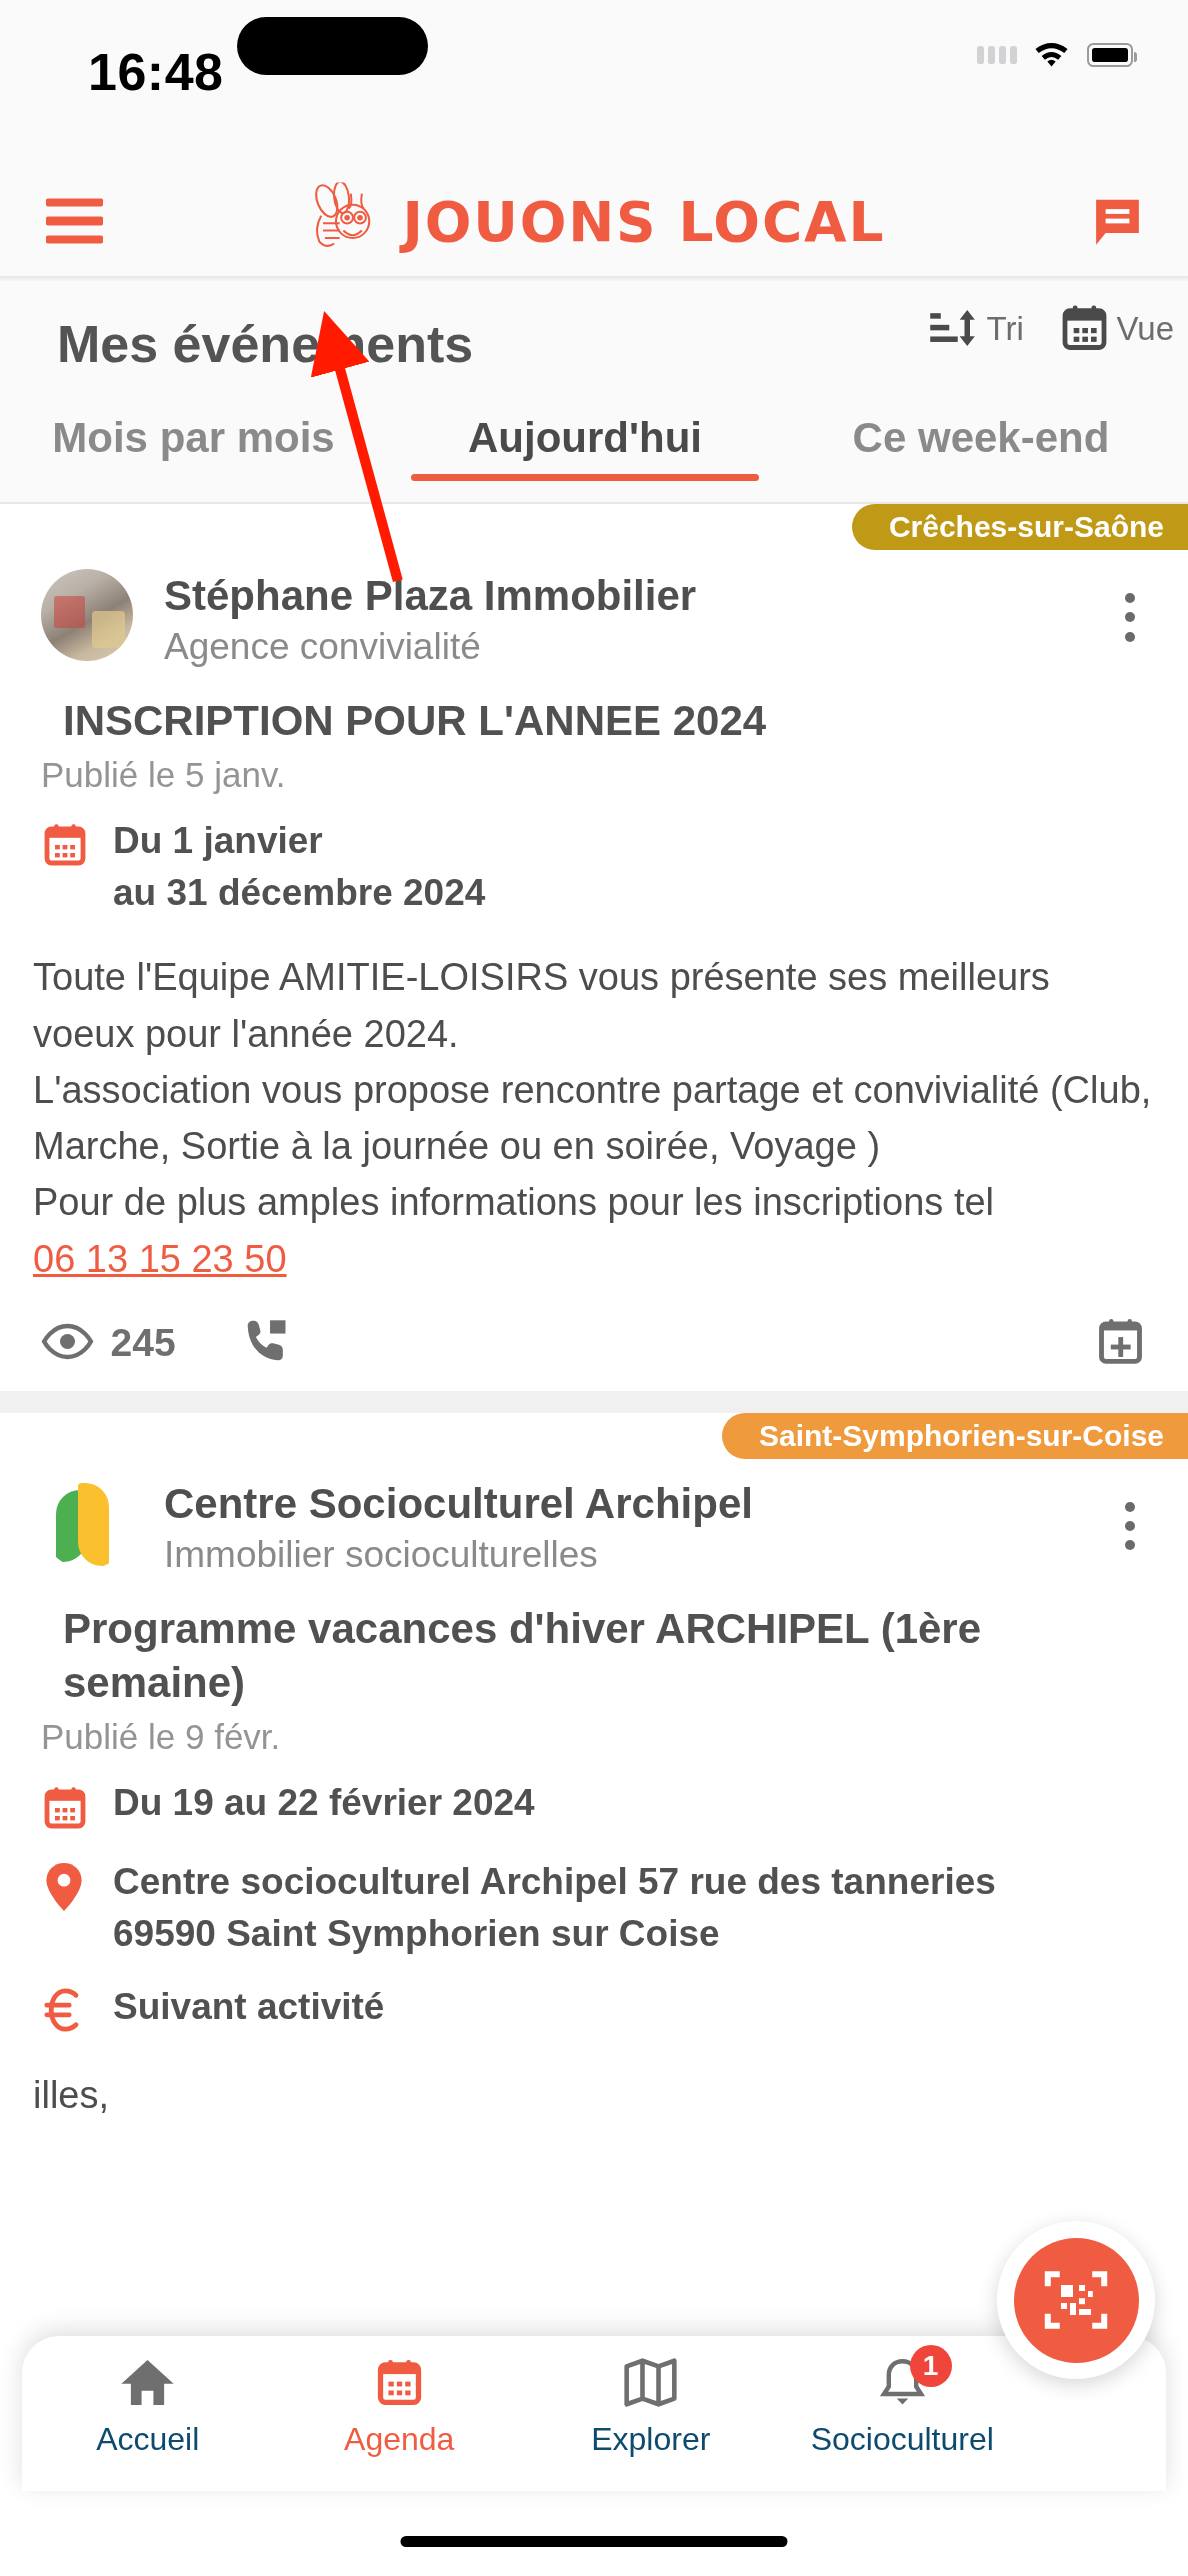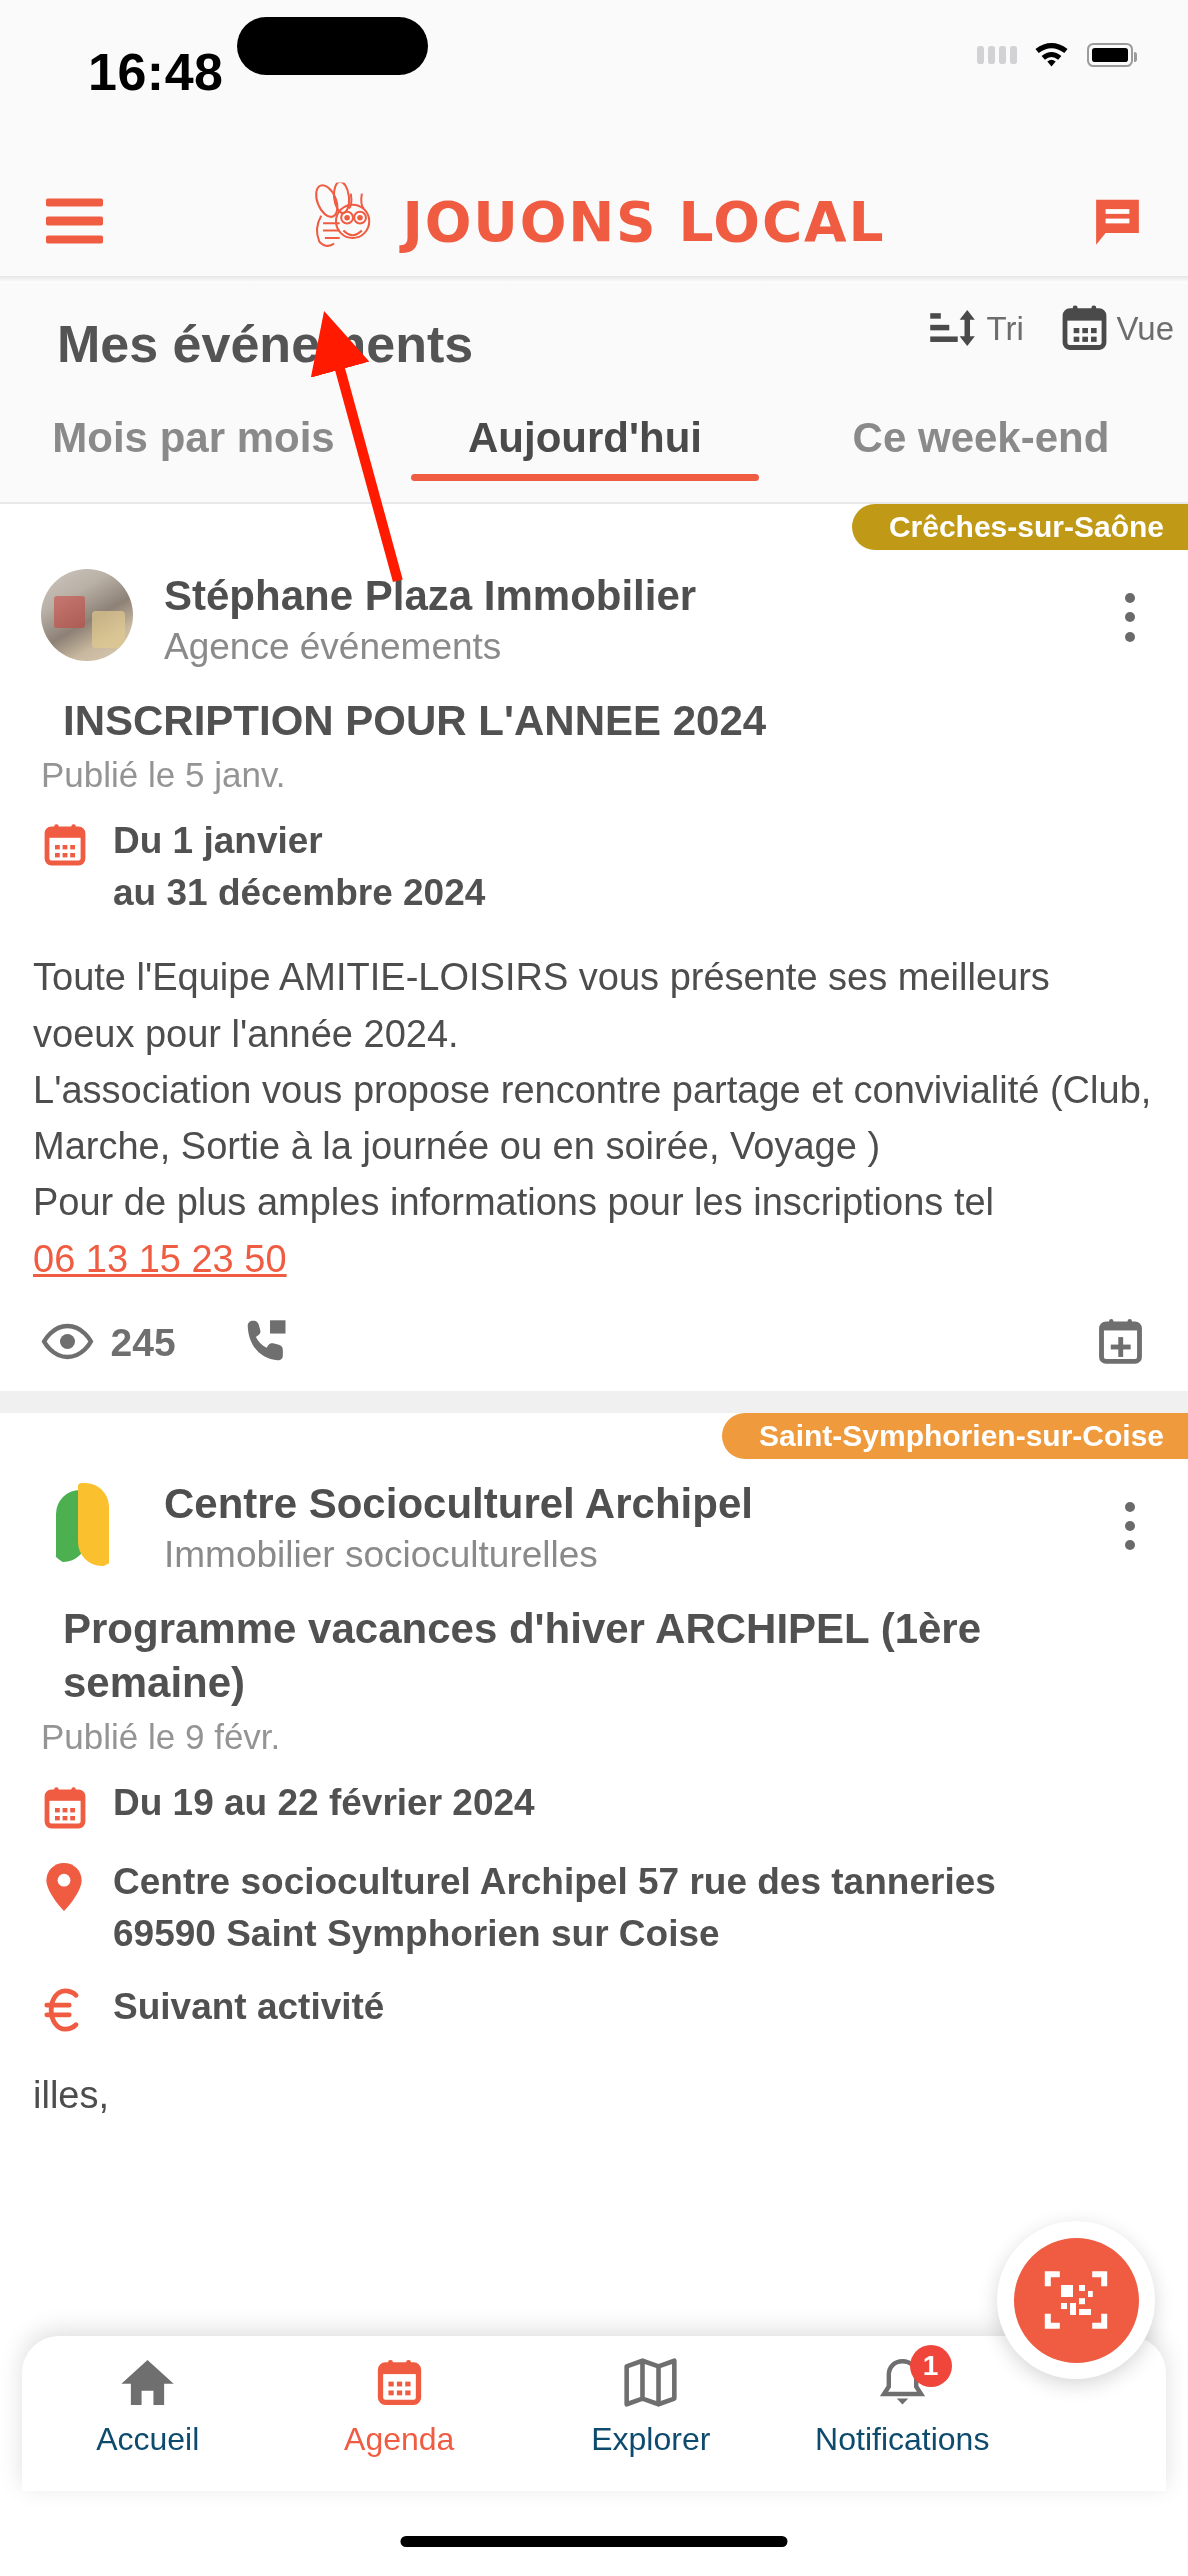--- a/index.html
+++ b/index.html
@@ -254,21 +254,21 @@
         <div class="badge-row">
           <div class="badge" style="background:#c09a16">Crêches-sur-Saône</div>
         </div>
 
         <div class="org-row">
           <div class="avatar">
             <div class="avatar-photo"></div>
           </div>
           <div class="org-text">
             <div class="org-name">Stéphane Plaza Immobilier</div>
-            <div class="org-sub">Agence événements</div>
+            <div class="org-sub">Agence convivialité</div>
           </div>
           <div class="kebab">
               <i></i>
               <i></i>
               <i></i>
             </div>
         </div>
 
         <div class="ev-title">INSCRIPTION POUR L'ANNEE 2024</div>
         <div class="ev-pub">Publié le 5 janv.</div>
@@ -474,21 +474,21 @@
     </div>
 
     <div class="nav-item">
       <span>
         <svg width="53" height="53" viewBox="0 0 24 24">
           <path d="M12 2.4 C8.3 2.4 5.8 5 5.8 8.6 v5.2 L3.6 17.2 h16.8 L18.2 13.8 V8.6 C18.2 5 15.7 2.4 12 2.4 Z" fill="none" stroke="#6f6f6f" stroke-width="2"></path>
           <path d="M9.4 19.2 h5.2 L12 22 Z" fill="#6f6f6f"></path>
         </svg>
       </span>
       <span class="nav-badge">1</span>
-      <span class="nav-label">Notifications</span>
+      <span class="nav-label">Socioculturel</span>
     </div>
 
     <div class="nav-spacer"></div>
   </div>
 
   <div class="home-ind"></div>
 
   <svg class="arrow" viewBox="0 0 1290 2796">
     <defs>
       <marker id="ah" markerWidth="6" markerHeight="6" refX="4.6" refY="3" orient="auto" markerUnits="strokeWidth">

